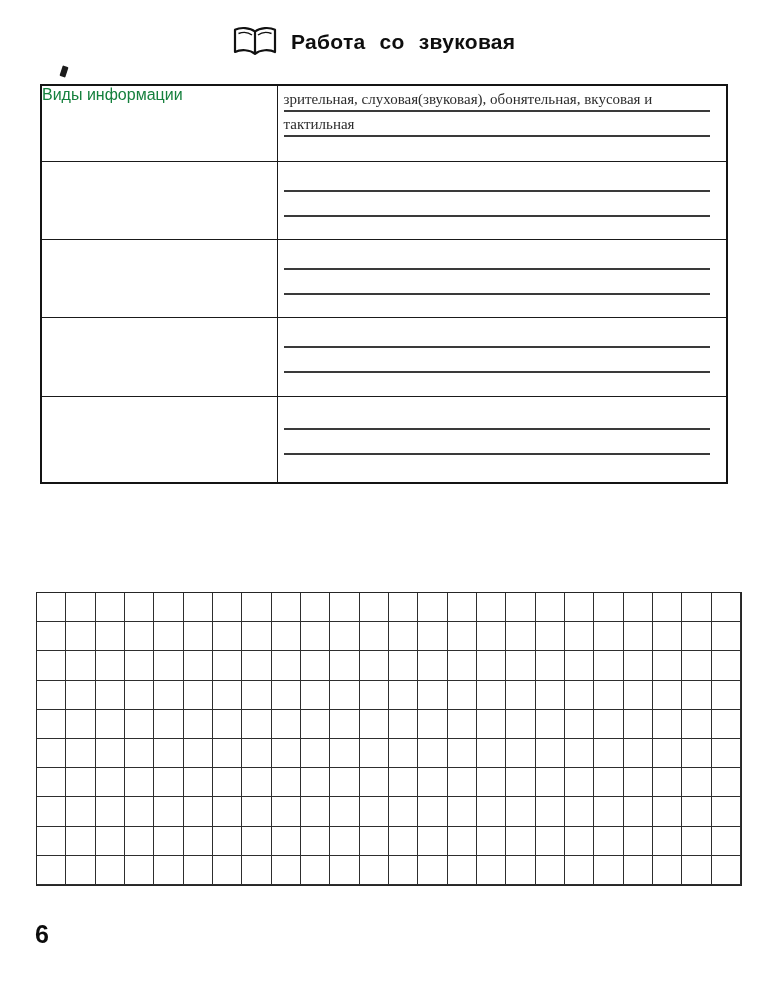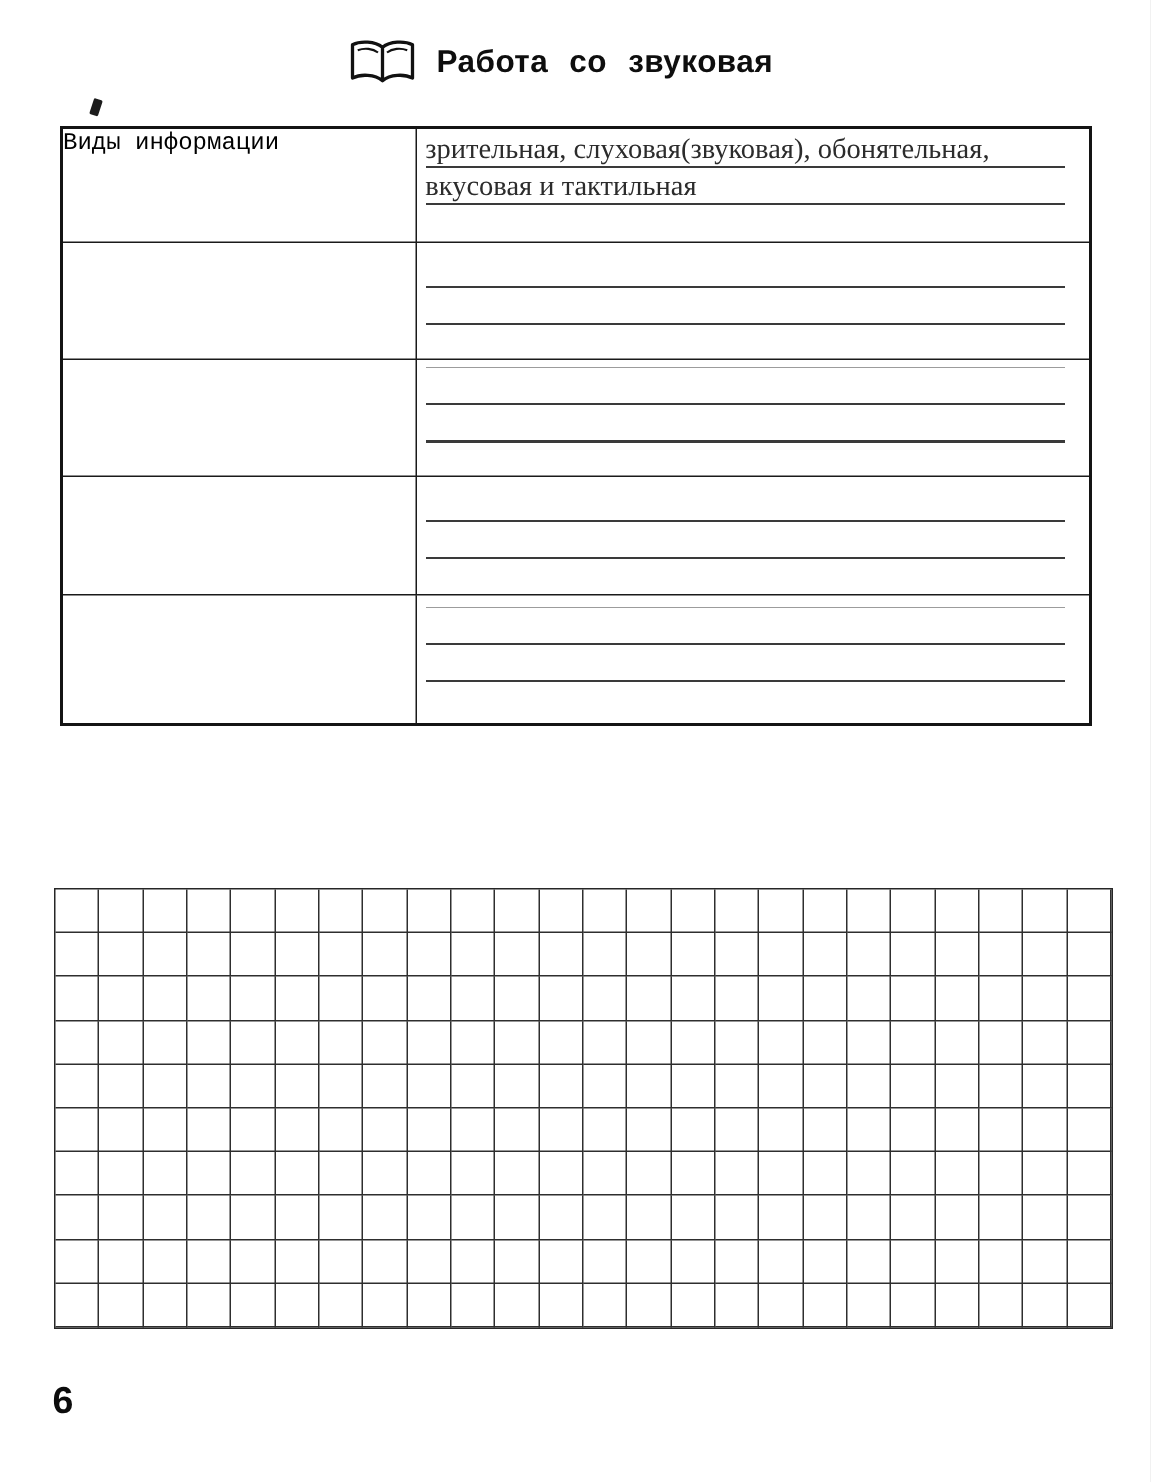--- a/index.html
+++ b/index.html
@@ -44,26 +44,26 @@
     vertical-align:top; padding:0;
   }
   tr.r1 td { height:75px; }
   tr.r2 td { height:75px; }
   tr.r3 td { height:77px; }
   tr.r4 td { height:78px; }
   tr.r5 td { height:85px; }
 
   td.word-cell {
     padding:7px 10px 0 12px;
-    font-family:Liberation Mono, monospace;
-    font-size:16px; color:#000000;
+    font-family:Liberation Sans, sans-serif;
+    font-size:16px; color:#15803d;
   }
   .ruled {
     font-family:"Liberation Serif", serif;
-    font-size:19px; color:#2c2c2c;
+    font-size:15px; color:#2c2c2c;
     line-height:25px; height:72px;
     margin:1px 16px 0 6px;
     background-image:repeating-linear-gradient(
       to bottom,
       transparent 0px, transparent 23.4px,
       #3a3a3a 23.4px, #3a3a3a 25px);
   }
   tr.empty .ruled { margin-top:5px; }
   tr.r5 .ruled    { margin-top:8px; }
 

